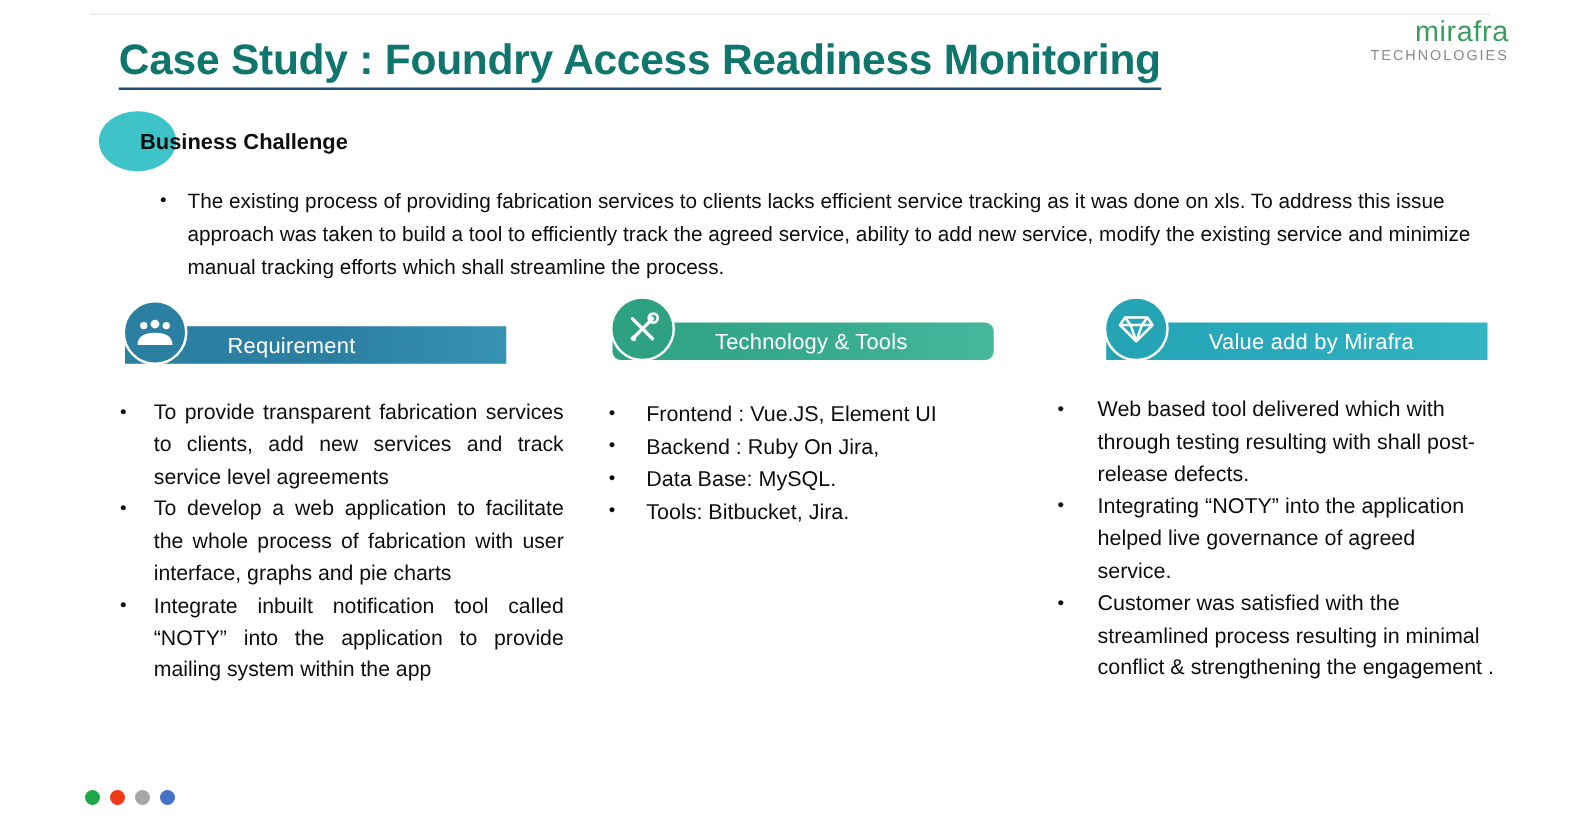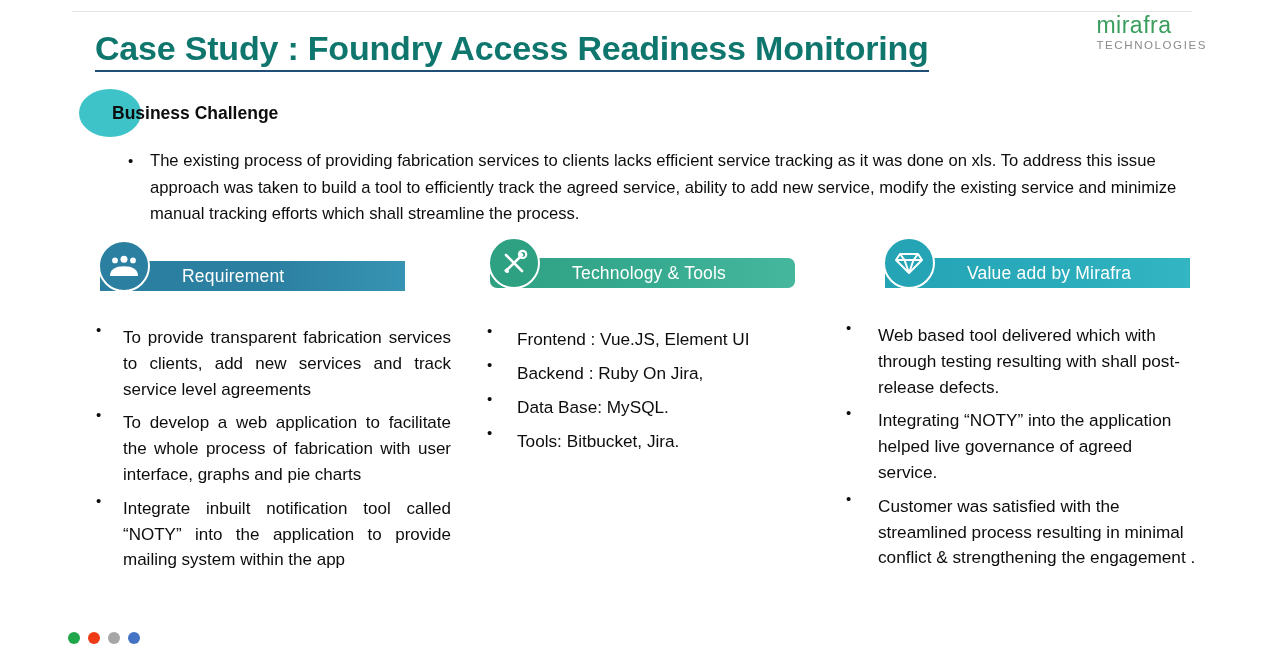--- a/index.html
+++ b/index.html
@@ -24,21 +24,21 @@
     width: 1120px;
     height: 1px;
     background: #e3e3e3;
   }
 
   
   .logo {
     position: absolute;
     right: 58px;
     top: 14px;
-    text-align: left;
+    text-align: right;
     line-height: 1;
   }
   .logo-name {
     font-family: "Liberation Sans", sans-serif;
     font-size: 23px;
     color: #3a9d5d;
     letter-spacing: 0.5px;
     font-weight: 400;
     display: block;
   }
@@ -172,21 +172,21 @@
     padding: 0;
   }
   .col li {
     display: flex;
     align-items: flex-start;
   }
   .col li .dot {
     flex: 0 0 auto;
     text-align: left;
   }
-  .col li .txt { flex: 1 1 auto; margin-top: 8px; }
+  .col li .txt { flex: 1 1 auto; }
 
   #col-req {
     left: 96px; top: 317px; width: 355px;
     font-size: 17px; line-height: 25.8px;
   }
   #col-req li .dot { width: 27px; font-size: 15px; }
   #col-req li .txt { text-align: justify; }
 
   #col-tech {
     left: 487px; top: 318px; width: 320px;

